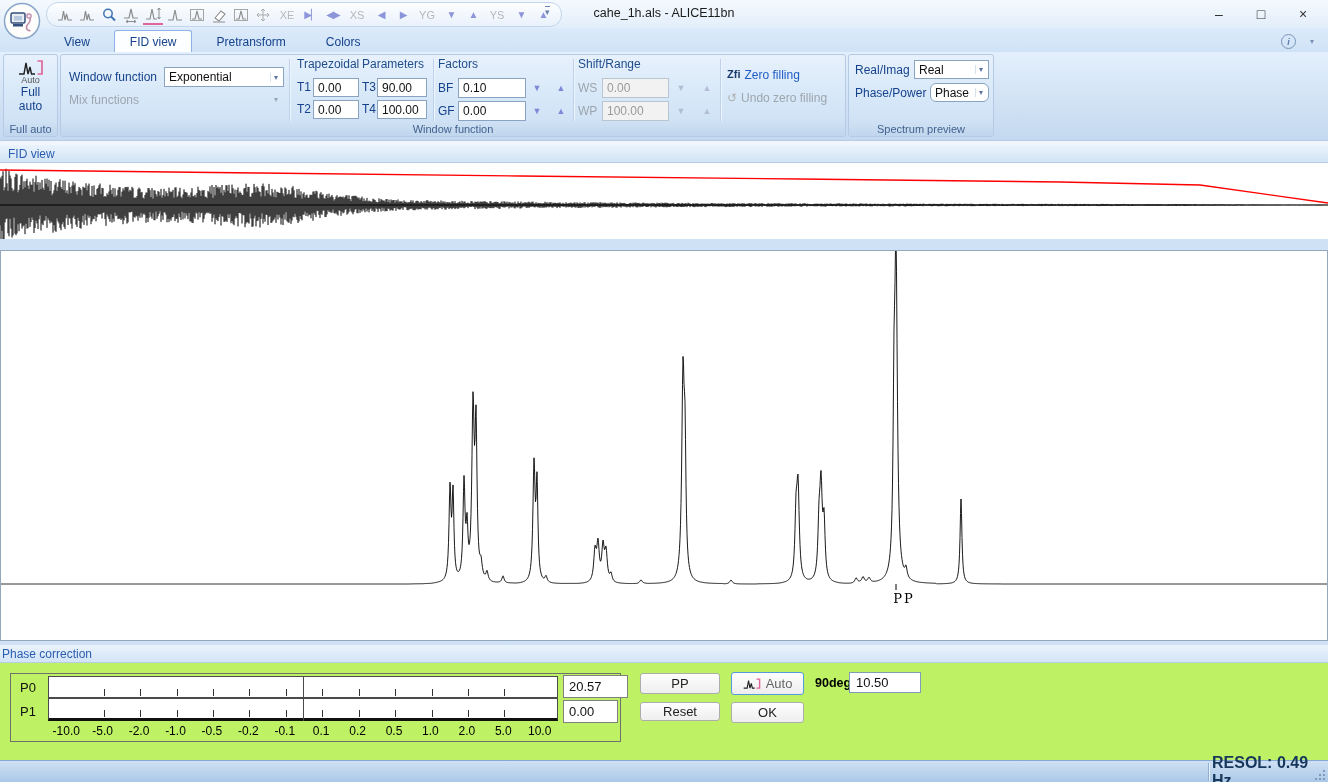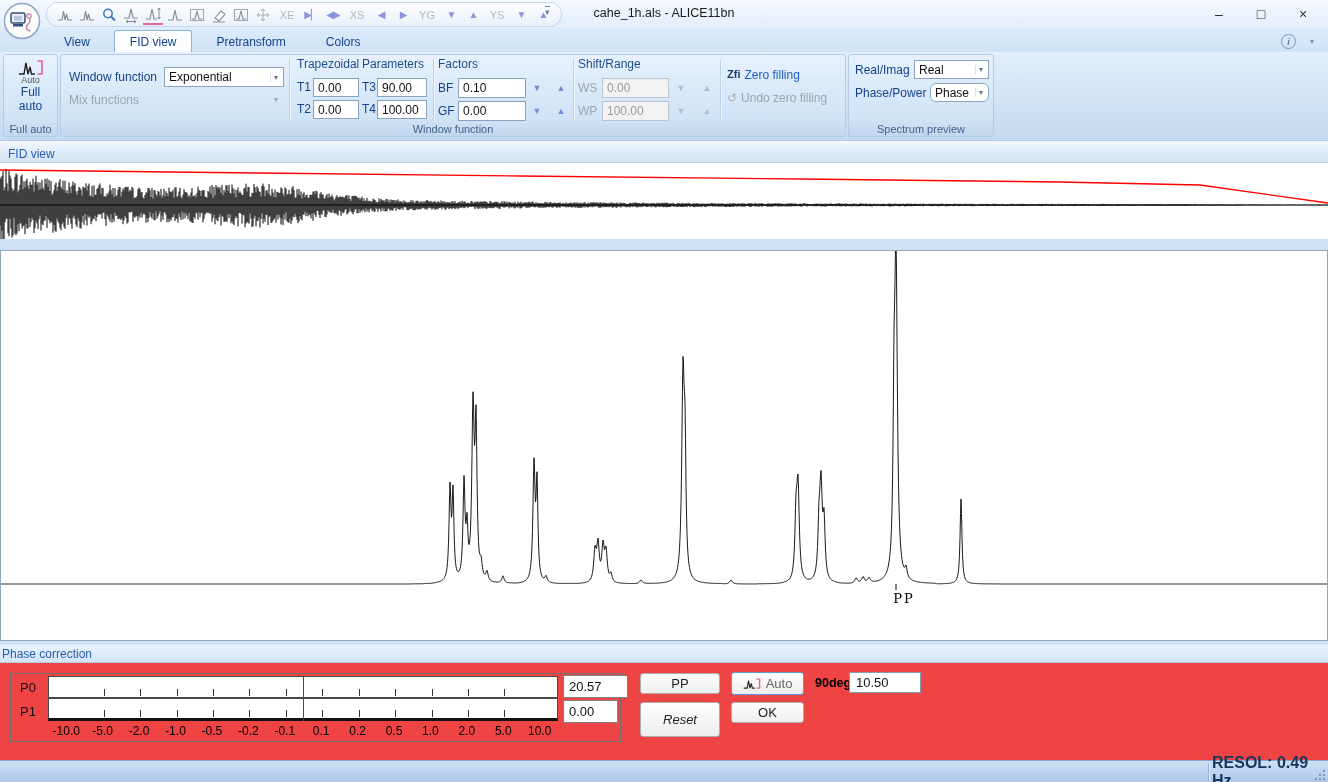--- a/index.html
+++ b/index.html
@@ -50,21 +50,21 @@
   .zfi-g{color:#1a3a6b;font-weight:bold;font-size:11px;}
   .zfi-t{color:#215dc6;}
   .undo-g{color:#b0b0b0;font-size:12px;}
   
   .fidheader{left:0;top:145px;width:1328px;height:18px;background:linear-gradient(#eaf3fc,#d2e4f6);border-bottom:1px solid #b7cde6;font-size:12px;color:#2a5db0;line-height:18px;padding-left:8px;box-sizing:border-box;}
   .fidarea{left:0;top:163px;width:1328px;height:76px;background:#fff;}
   
   .spectrum{left:0;top:250px;width:1328px;height:391px;background:#fff;border:1px solid #93a7bd;box-sizing:border-box;}
   
   .phaseheader{left:0;top:645px;width:1328px;height:18px;background:linear-gradient(#eaf3fc,#d2e4f6);border-bottom:1px solid #b7cde6;font-size:12px;color:#2a5db0;line-height:18px;padding-left:2px;box-sizing:border-box;}
-  .phasearea{left:0;top:663px;width:1328px;height:97px;background:#ef4444;}
+  .phasearea{left:0;top:663px;width:1328px;height:97px;background:#bef264;}
   .sliderbox{left:10px;top:10px;width:611px;height:69px;border:1px solid #6f6f6f;box-sizing:border-box;}
   .prow-label{font-size:13px;color:#111;}
   .track{background:#fff;border:1px solid #4a4a4a;box-sizing:border-box;}
   .tick{position:absolute;bottom:1px;width:1px;height:7px;background:#333;}
   .pdivider{left:303px;top:13px;width:1px;height:45px;background:#4a4a4a;}
   .plabels{left:48px;top:61px;width:510px;display:flex;}
   .plabel{flex:1;text-align:center;font-size:12px;color:#000;}
   .pvalue{background:#fff;border:1px solid #808080;font-size:13px;color:#111;display:flex;align-items:center;padding-left:5px;box-sizing:border-box;}
   .btn{background:linear-gradient(#fefefe,#eeeeee);border:1px solid #adadad;border-radius:3px;font-size:13px;color:#222;display:flex;align-items:center;justify-content:center;box-sizing:border-box;}
   .btn.autob{border:1px solid #569ade;gap:5px;color:#666;}
@@ -347,21 +347,21 @@
     <div class="abs pvalue" style="left:563px;top:37px;width:55px;height:23px;">0.00</div>
 
     <div class="abs btn" style="left:640px;top:10px;width:80px;height:21px;">PP</div>
     <div class="abs btn autob" style="left:731px;top:9px;width:73px;height:23px;">
       <svg width="18" height="14" viewBox="0 0 26 18">
         <polyline points="1,15 6,15 8,4 10,15 12,8 13.5,15 17,15" fill="none" stroke="#222" stroke-width="1.6"></polyline>
         <path d="M19.5 2h4.5v13h-4.5" fill="none" stroke="#e0659a" stroke-width="2"></path>
       </svg>
       <span>Auto</span>
     </div>
-    <div class="abs btn" style="left:640px;top:39px;width:80px;height:35px;font-style:italic;">Reset</div>
+    <div class="abs btn" style="left:640px;top:39px;width:80px;height:19px;">Reset</div>
     <div class="abs btn" style="left:731px;top:39px;width:73px;height:21px;">OK</div>
     <span class="abs deglabel" style="left:815px;top:13px;">90deg</span>
     <div class="abs degfield" style="left:849px;top:9px;width:72px;height:21px;">10.50</div>
   </div>
 
   <div class="abs statusbar">
     <div class="abs statsep"></div>
     <div class="abs resol">RESOL: 0.49 Hz</div>
     <svg class="abs grip" width="13" height="13">
       <g fill="#7d99bd">

